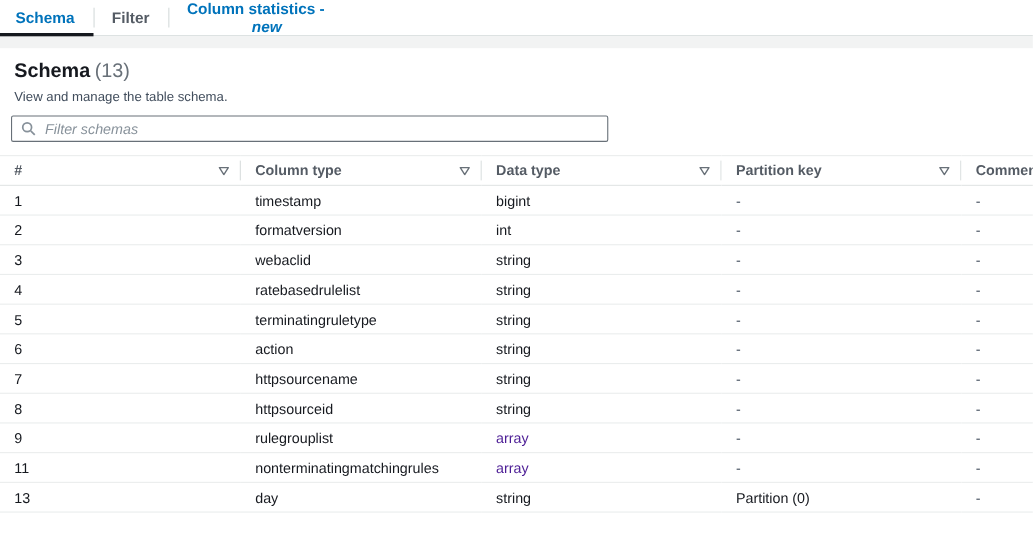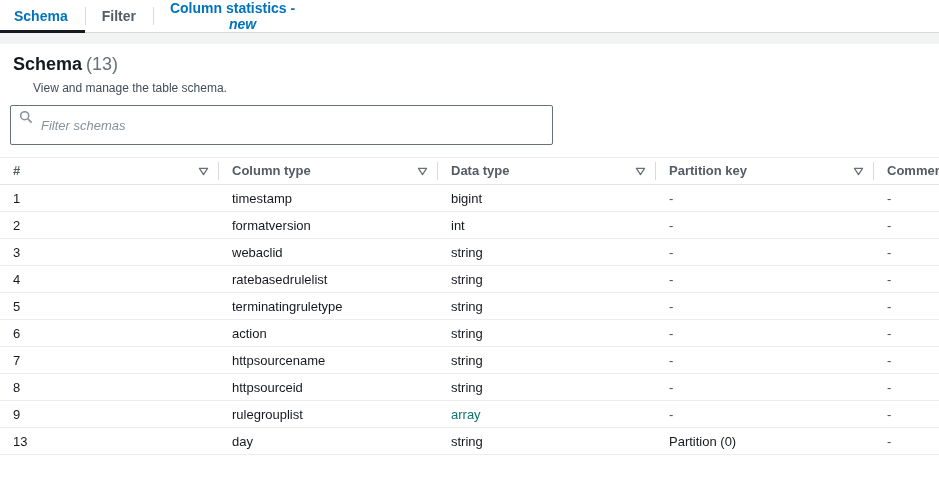--- a/index.html
+++ b/index.html
@@ -47,31 +47,31 @@
   }
   .tab.link { color: #0073bb; flex-direction: column; }
   .tab em { margin-left: 20px; }
   .gray-strip { height: 11px; background: #f2f3f3; }
 
   
   .panel { background: #ffffff; }
   .panel-head { padding: 10px 13px 0 13px; }
   .panel-title { font-size: 18px; font-weight: bold; color: #16191f; }
   .panel-count { font-size: 18px; font-weight: normal; color: #687078; margin-left: 4px; text-align: right; }
-  .panel-desc { font-size: 12px; color: #414d5c; margin-top: 6px; margin-left: 20px; }
+  .panel-desc { font-size: 12px; color: #414d5c; margin-top: 6px; }
 
   
   .filter-wrap {
     position: relative;
     margin: 10px 0 0 10px;
     width: 543px;
   }
   .filter-input {
     width: 100%;
-    height: 40px;
+    height: 24px;
     border: 1px solid #687078;
     border-radius: 2px;
     background: #ffffff;
     padding: 0 8px 0 30px;
     font-size: 13px;
     font-style: italic;
     color: #16191f;
     outline: none;
     font-family: "Liberation Sans", "DejaVu Sans", sans-serif;
   }
@@ -129,21 +129,21 @@
   tbody td {
     padding: 0 13px;
     height: 27px;
     border-bottom: 1px solid #eaeded;
     color: #16191f;
     white-space: nowrap;
     overflow: hidden;
     vertical-align: middle;
   }
   tbody td.dash { color: #414d5c; }
-  a.type-link { color: #0f766e; text-decoration: none; cursor: pointer; }
+  a.type-link { color: #4c1d95; text-decoration: none; cursor: pointer; }
 </style>
 </head>
 <body>
 
 <div class="tabbar">
     <div class="tab active">
       <span>Schema</span>
     </div>
     <div class="tab">
       <span>Filter</span>
@@ -276,20 +276,27 @@
           <td class="dash">-</td>
         </tr>
         <tr>
           <td>9</td>
           <td>rulegrouplist</td>
           <td><a class="type-link">array</a></td>
           <td class="dash">-</td>
           <td class="dash">-</td>
         </tr>
         <tr>
+          <td>11</td>
+          <td>nonterminatingmatchingrules</td>
+          <td><a class="type-link">array</a></td>
+          <td class="dash">-</td>
+          <td class="dash">-</td>
+        </tr>
+        <tr>
           <td>13</td>
           <td>day</td>
           <td>string</td>
           <td>Partition (0)</td>
           <td class="dash">-</td>
         </tr>
       </tbody>
   </table>
 </div>
 

